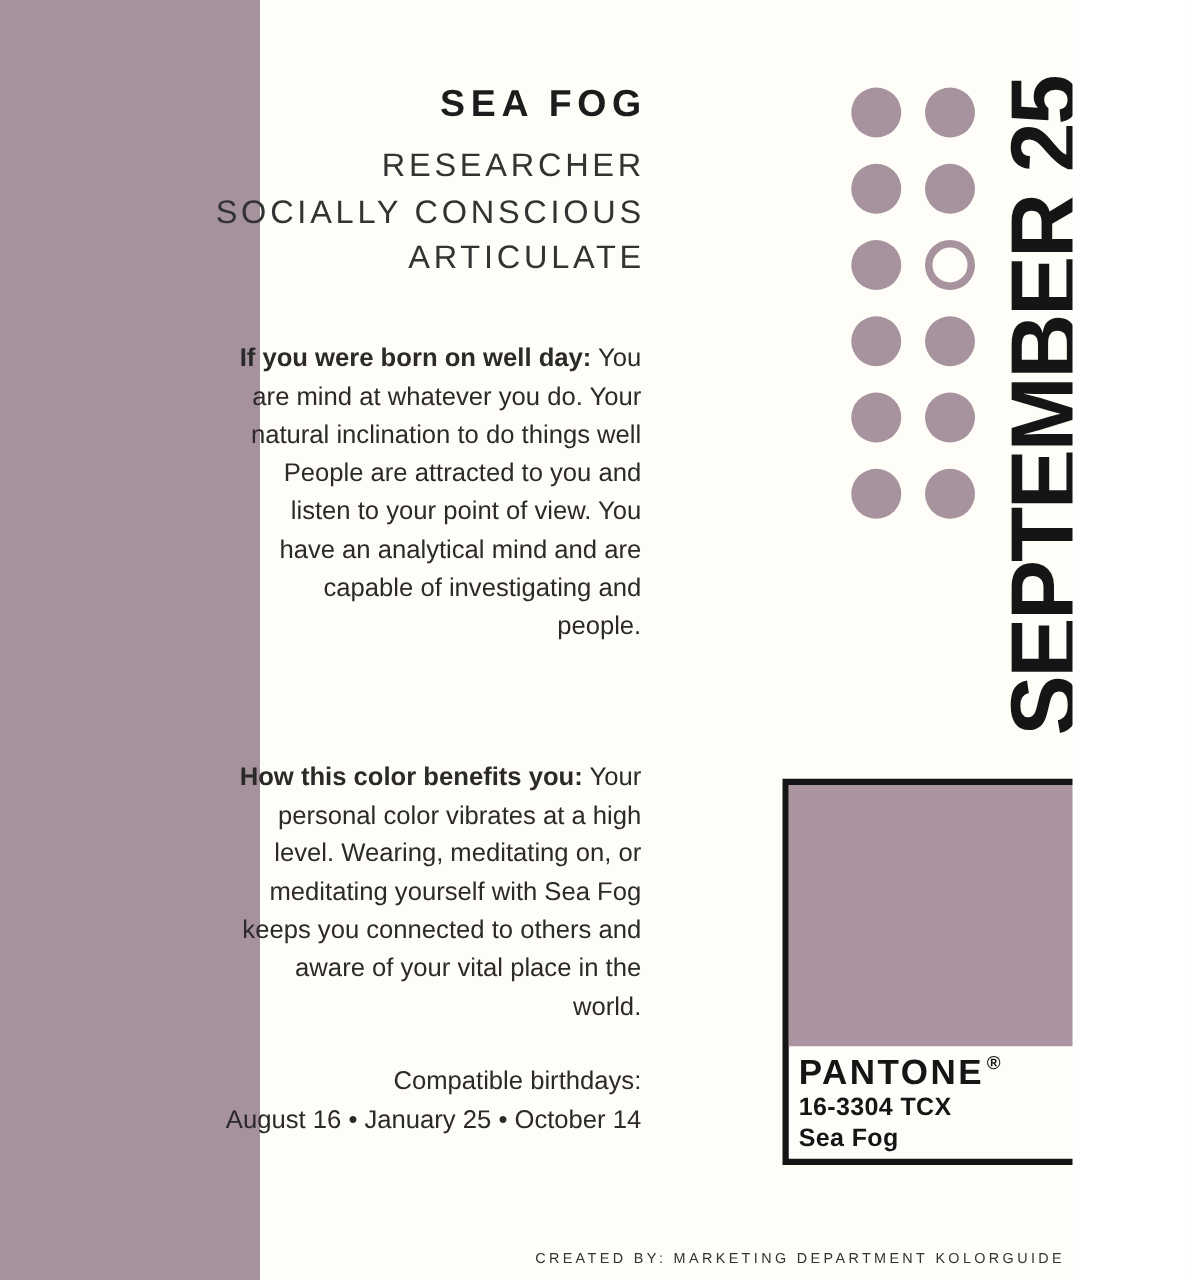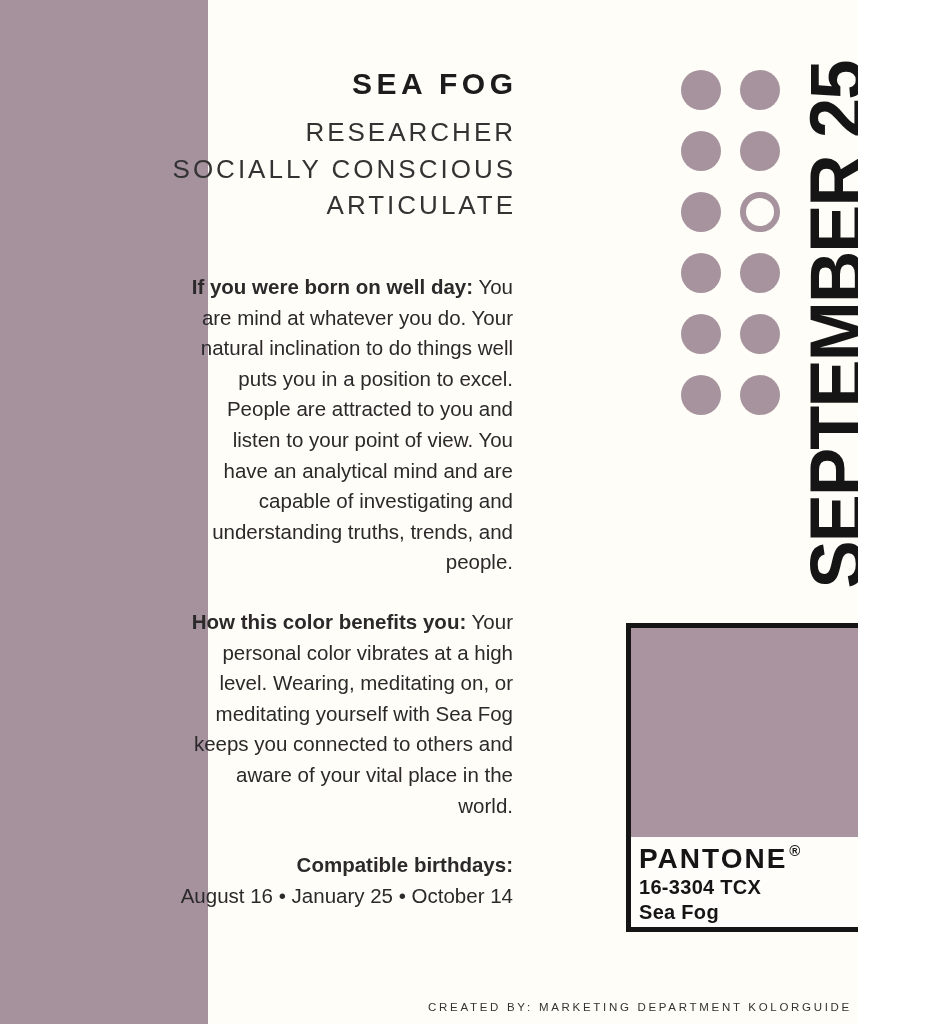--- a/index.html
+++ b/index.html
@@ -18,21 +18,21 @@
   .traits { margin-top:12px; }
   .trait { font-size:26px; font-weight:400; letter-spacing:3px; margin-right:-3px; line-height:36.5px; color:var(--trait_text); }
 
   
   .para { position:absolute; right:345px; text-align:right; color:var(--body_text); }
   .para .line { font-size:20.5px; line-height:30.6px; white-space:nowrap; }
   .para .line b { font-weight:700; }
   .p1 { top:272px; }
   .p2 { top:607px; }
   .compat { top:850px; }
-  .compat .bold { font-weight:700; }
+  .compat .bold { font-weight:400; }
 
   
   .dots {
     position:absolute; left:681px; top:70px;
     display:grid; grid-template-columns:40px 40px; column-gap:19px; row-gap:21px;
   }
   .dot { width:40px; height:40px; border-radius:50%; background:var(--dot); }
   .dot.hollow { background:transparent; border:6px solid var(--dot); box-sizing:border-box; }
 
   
@@ -76,26 +76,24 @@
       <div class="trait">RESEARCHER</div>
       <div class="trait">SOCIALLY CONSCIOUS</div>
       <div class="trait">ARTICULATE</div>
     </div>
   </div>
 
   <div class="para p1">
     <div class="line"><b>If you were born on well day:</b><span> You</span></div>
     <div class="line">are mind at whatever you do. Your</div>
     <div class="line">natural inclination to do things well</div>
-    <div class="line">puts you in a position to excel.</div>
     <div class="line">People are attracted to you and</div>
     <div class="line">listen to your point of view. You</div>
     <div class="line">have an analytical mind and are</div>
     <div class="line">capable of investigating and</div>
-    <div class="line">understanding truths, trends, and</div>
     <div class="line">people.</div>
   </div>
 
   <div class="para p2">
     <div class="line"><b>How this color benefits you:</b><span> Your</span></div>
     <div class="line">personal color vibrates at a high</div>
     <div class="line">level. Wearing, meditating on, or</div>
     <div class="line">meditating yourself with Sea Fog</div>
     <div class="line">keeps you connected to others and</div>
     <div class="line">aware of your vital place in the</div>

